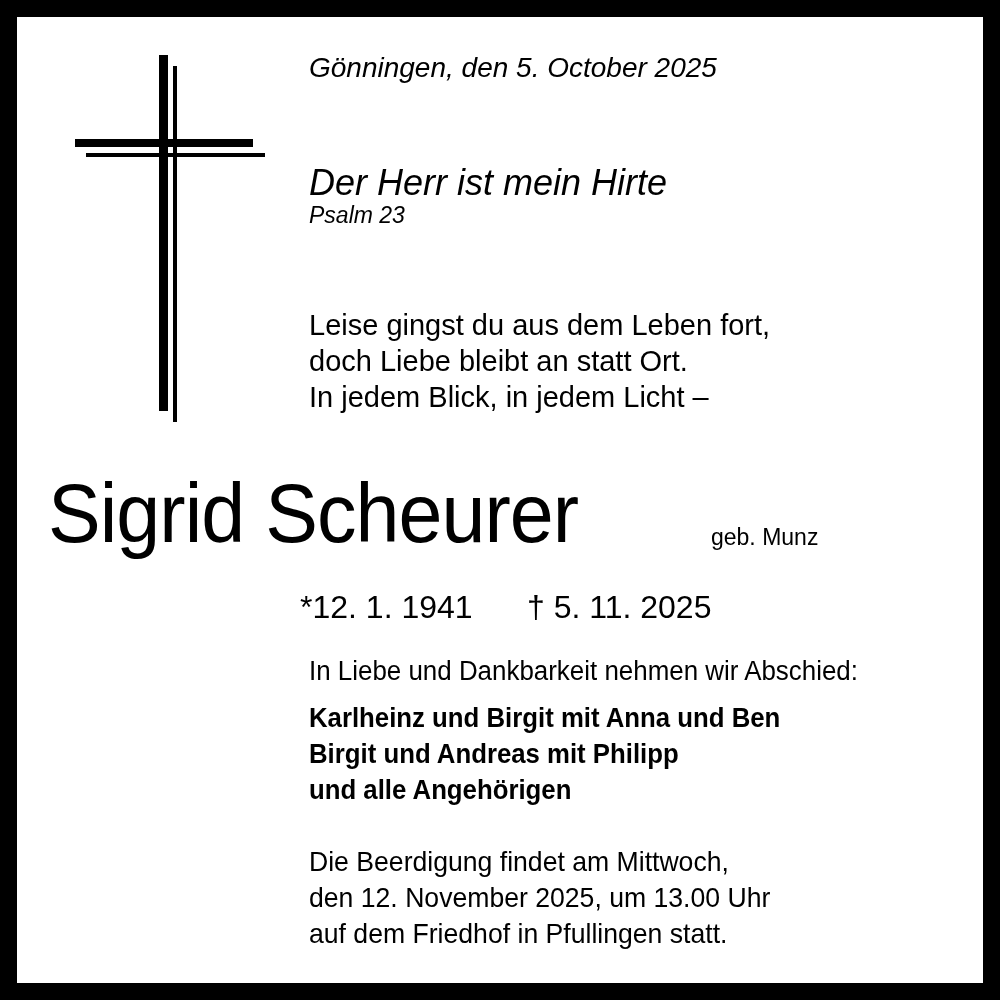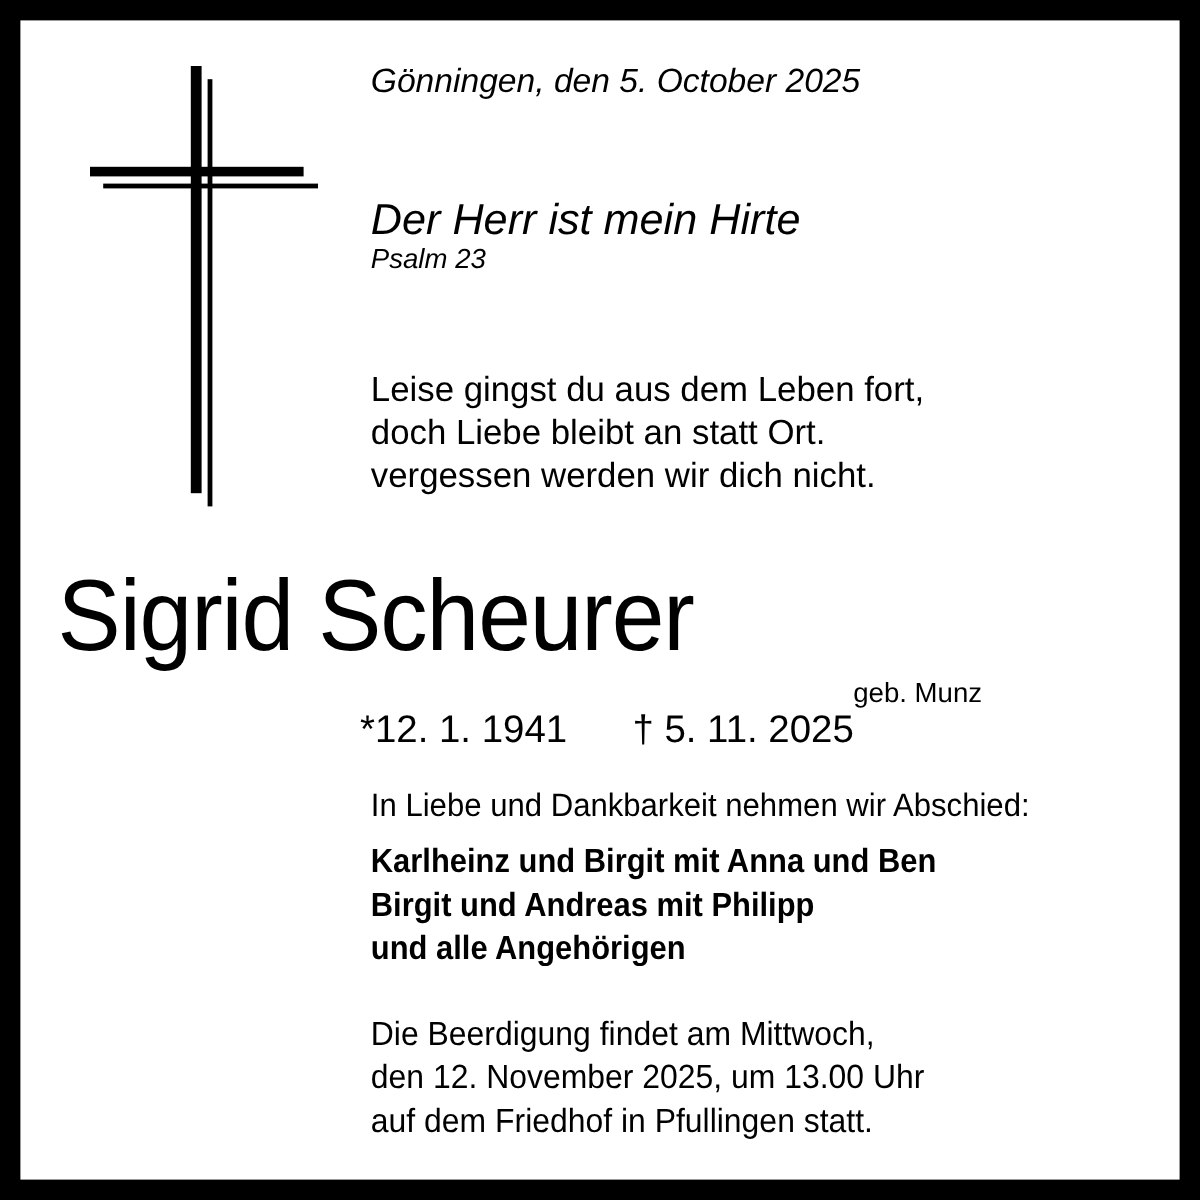--- a/index.html
+++ b/index.html
@@ -32,25 +32,25 @@
 </div>
 
 <div class="txt italic" style="left:309px; top:52px; font-size:28px;">Gönningen, den 5. October 2025</div>
 
 <div class="txt italic" style="left:309px; top:162px; font-size:36px;">Der Herr ist mein Hirte</div>
 <div class="txt italic" style="left:309px; top:202px; font-size:23px;">Psalm 23</div>
 
 <div class="txt lines" style="left:309px; top:267px; font-size:29px;margin-top:40px;">
   <div>Leise gingst du aus dem Leben fort,</div>
   <div>doch Liebe bleibt an statt Ort.</div>
-  <div>vergessen werden wir dich nicht.</div>
+  <div>In jedem Blick, in jedem Licht –</div>
 </div>
 
 <div class="txt" style="left:48px; top:465px; font-size:84px; letter-spacing:-1px; transform:scaleX(0.94); transform-origin:left;">Sigrid Scheurer</div>
-<div class="txt" style="left:711px; top:524px; font-size:23px;margin-top:40px;">geb. Munz</div>
+<div class="txt" style="left:711px; top:524px; font-size:23px;">geb. Munz</div>
 
 <div class="txt" style="left:300px; top:589px; font-size:32px;">*12. 1. 1941</div>
 <div class="txt" style="left:527px; top:589px; font-size:32px;">† 5. 11. 2025</div>
 
 <div class="txt" style="left:309px; top:656px; font-size:27px; transform:scaleX(0.96); transform-origin:left;">In Liebe und Dankbarkeit nehmen wir Abschied:</div>
 
 <div class="txt bold lines" style="left:309px; top:700px; font-size:28px; transform:scaleX(0.92); transform-origin:left;">
   <div>Karlheinz und Birgit mit Anna und Ben</div>
   <div>Birgit und Andreas mit Philipp</div>
   <div>und alle Angehörigen</div>

